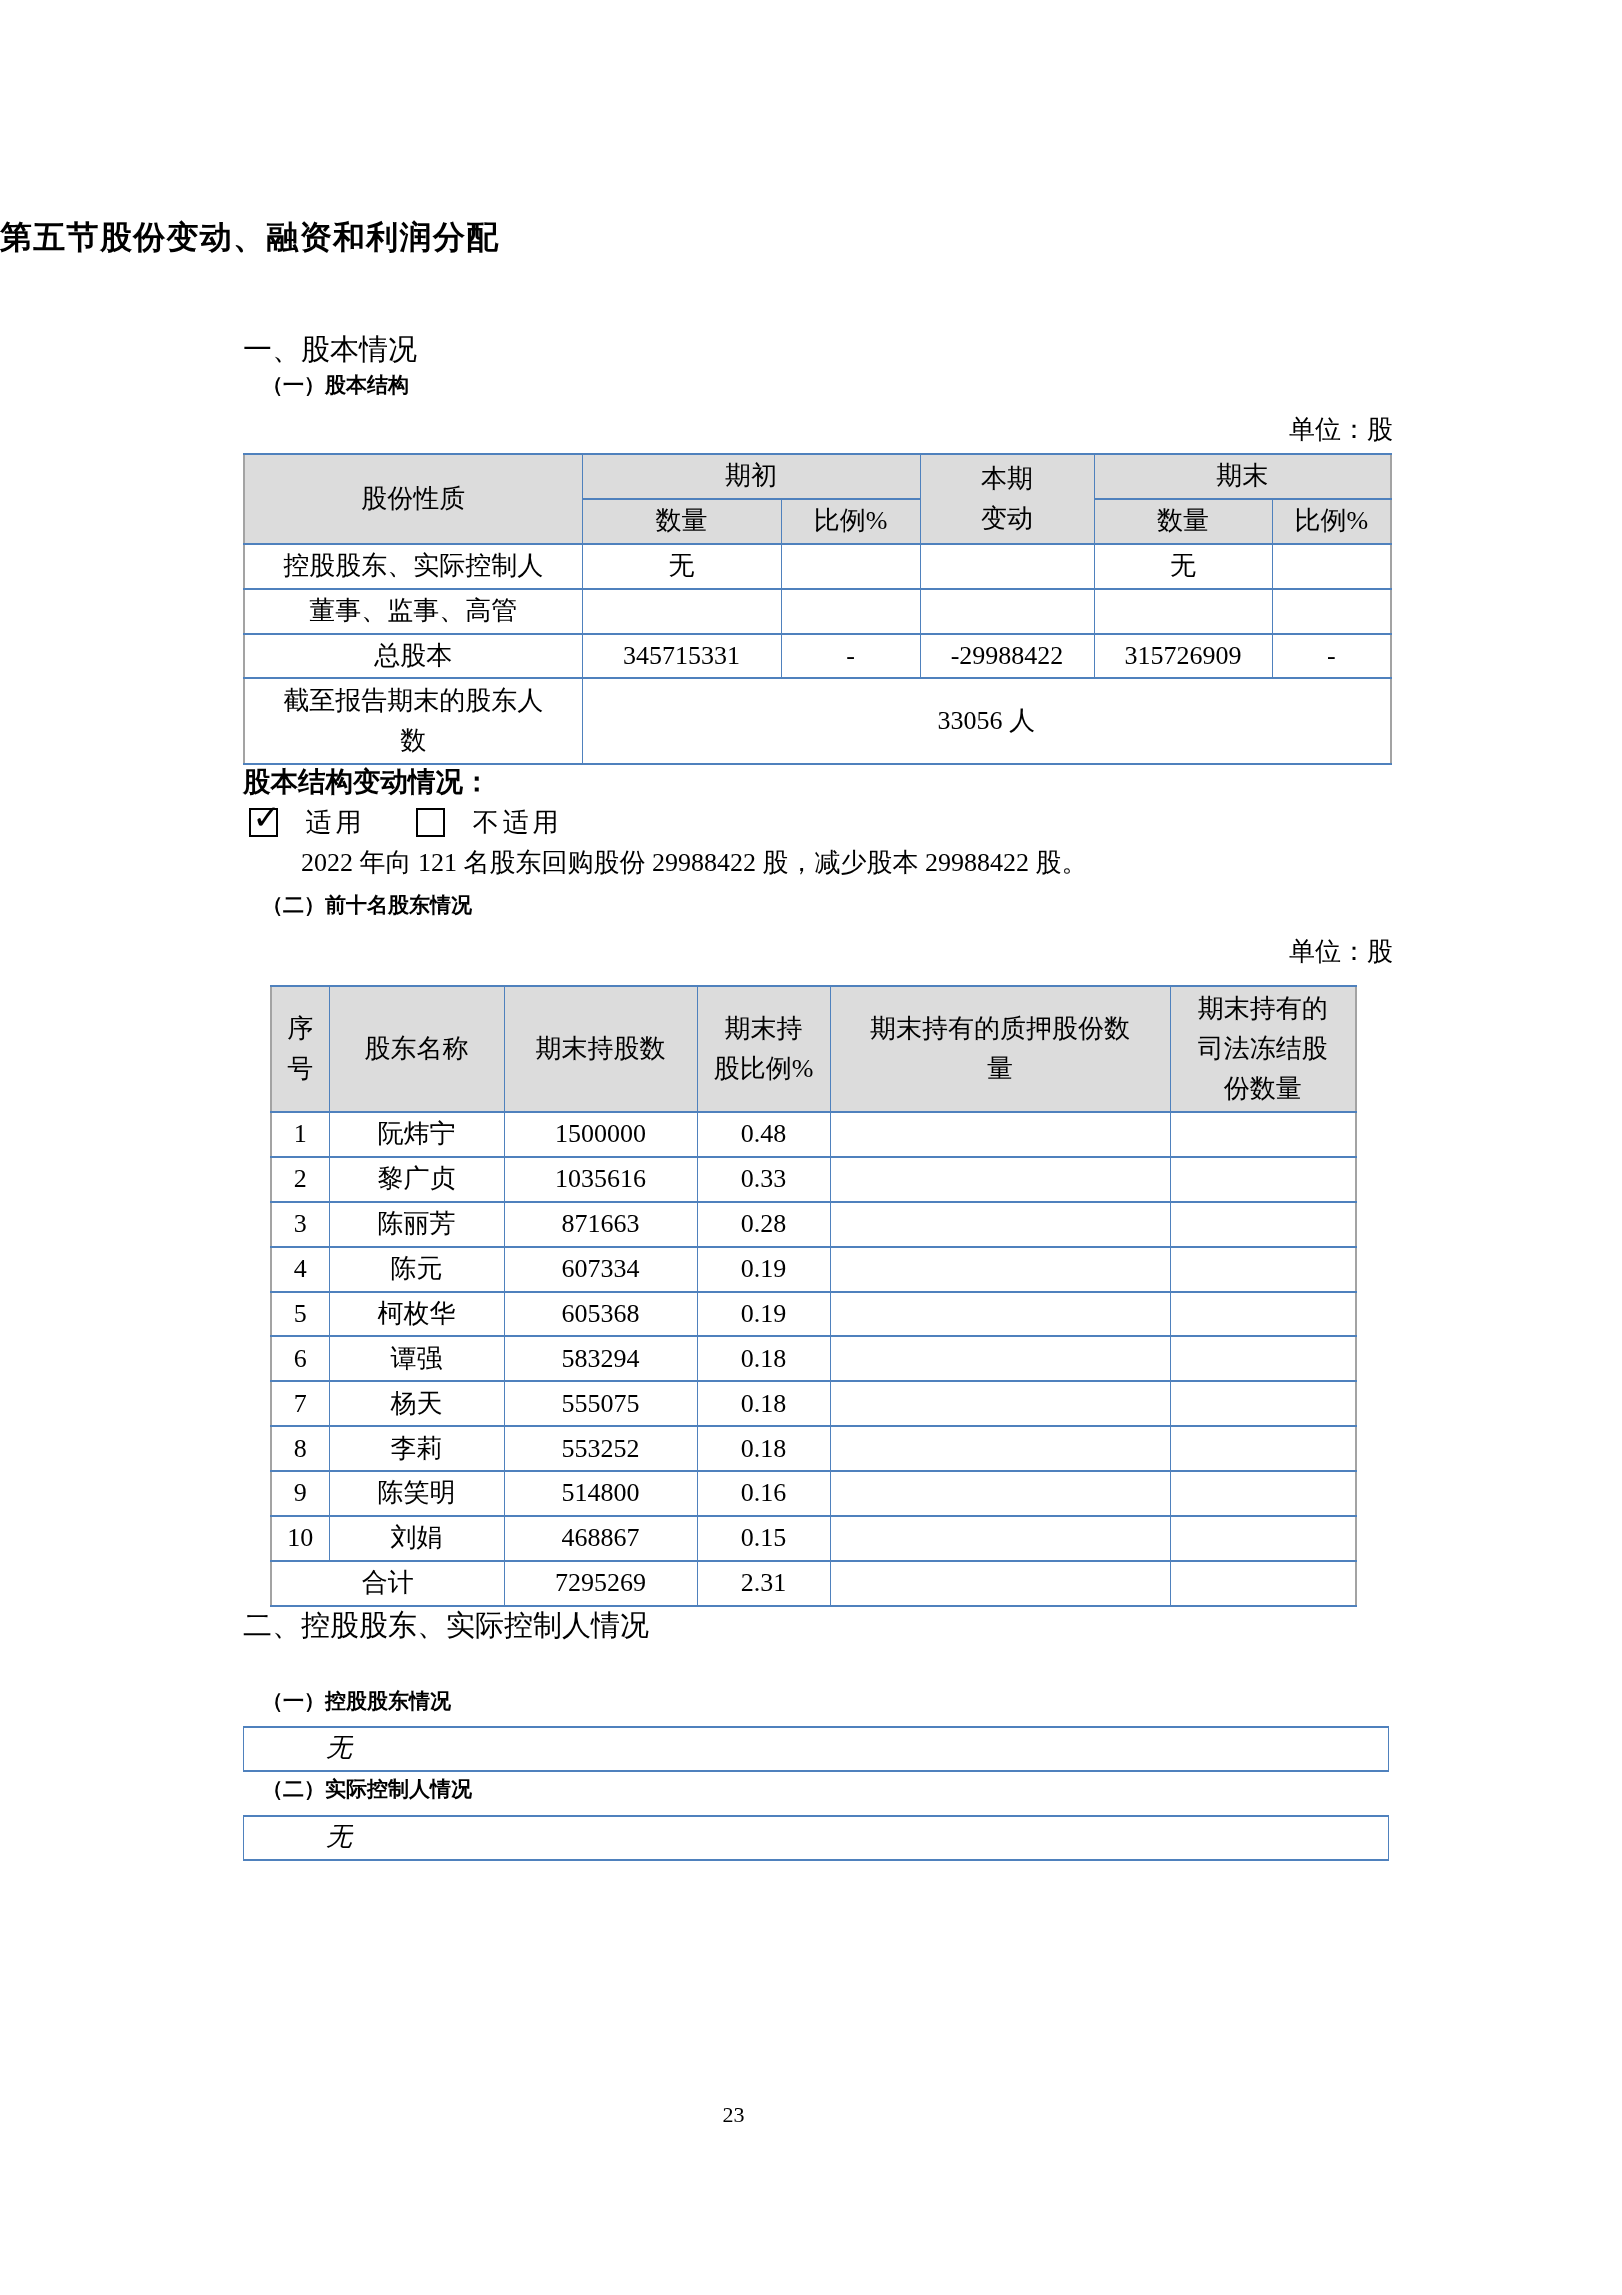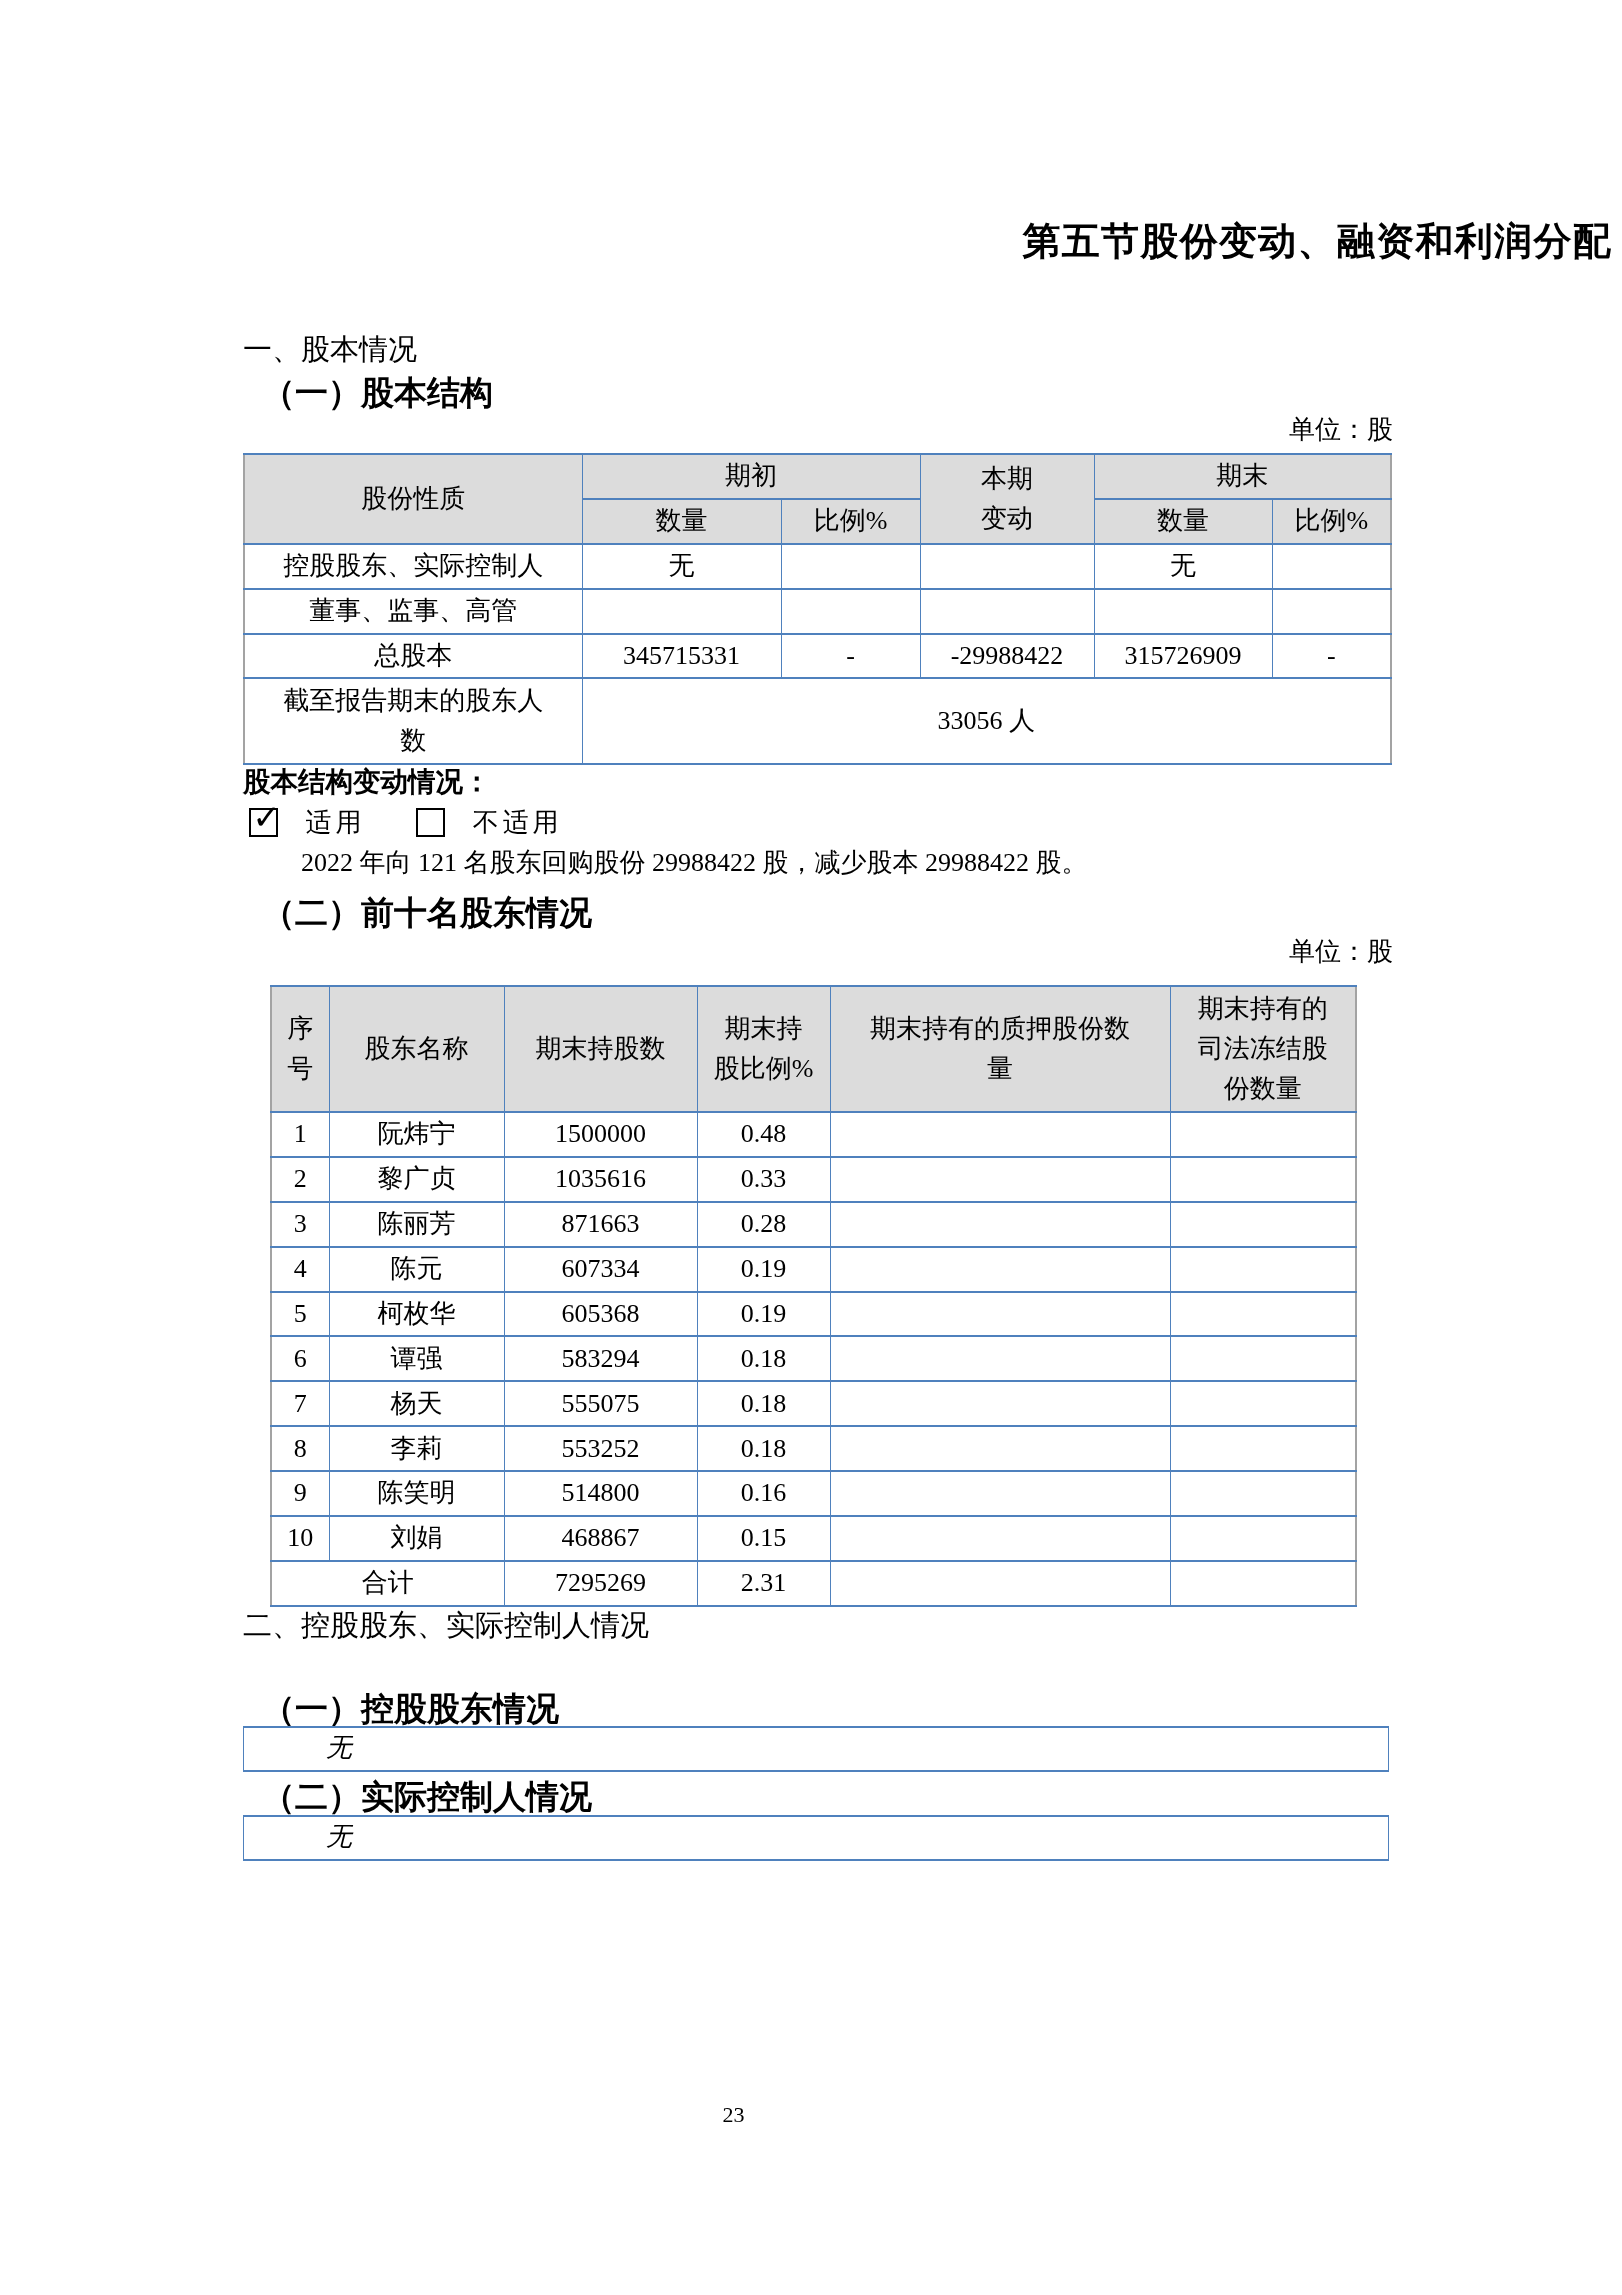--- a/index.html
+++ b/index.html
@@ -2,25 +2,25 @@
 <html style="font-size:10.5px"><head>
 <meta charset="utf-8">
 <style>
   html,body { margin:0; padding:0; background:#888; }
   .page {
     position:relative; width:1623px; height:2295px; background:#ffffff;
     font-family:"Liberation Serif","DejaVu Serif",serif; color:#000;
     overflow:hidden; margin:0 auto;
   }
   .title {
-    position:absolute; left:0; top:216px; width:1612px; text-align:right;
-    font-size:38px; font-weight:bold; letter-spacing:1.3px;
+    position:absolute; left:0; top:216px; width:1612px; text-align:left;
+    font-size:32px; font-weight:bold; letter-spacing:1.3px;
   }
   .h1 { position:absolute; left:243px; font-size:29px; font-weight:normal; }
-  .h2 { position:absolute; left:262px; font-size:33px; font-weight:bold; }
+  .h2 { position:absolute; left:262px; font-size:21px; font-weight:bold; }
   .h3 { position:absolute; left:243px; font-size:27.5px; font-weight:bold; }
   .unit { position:absolute; right:230px; font-size:26px; }
   .para {
     position:absolute; left:243px; width:1152px; font-size:26px;
     text-indent:58px; line-height:1.35;
   }
   .para2 { position:absolute; left:243px; width:1243px; font-size:29px; font-weight:bold; }
 
   table.doc {
     position:absolute; border-collapse:collapse; table-layout:fixed;

